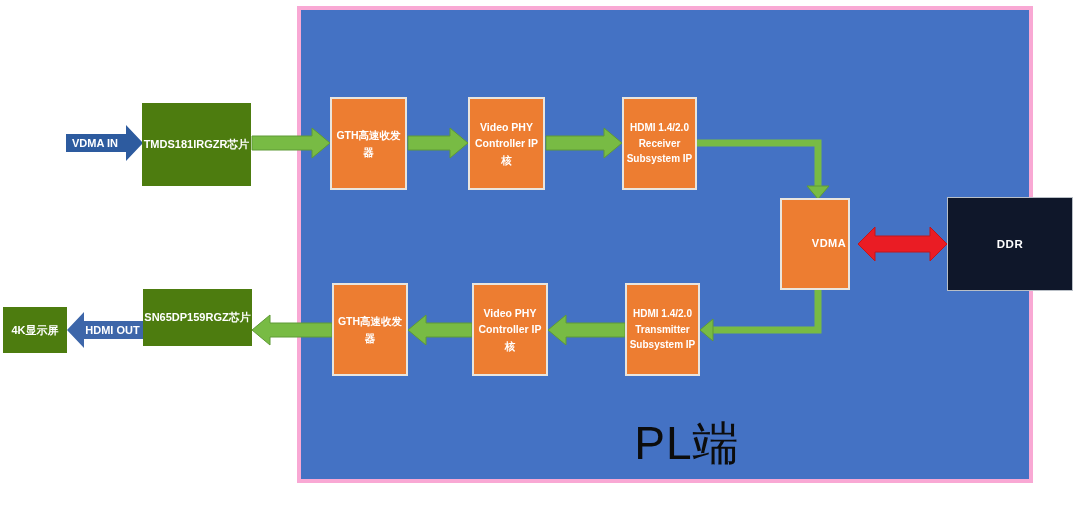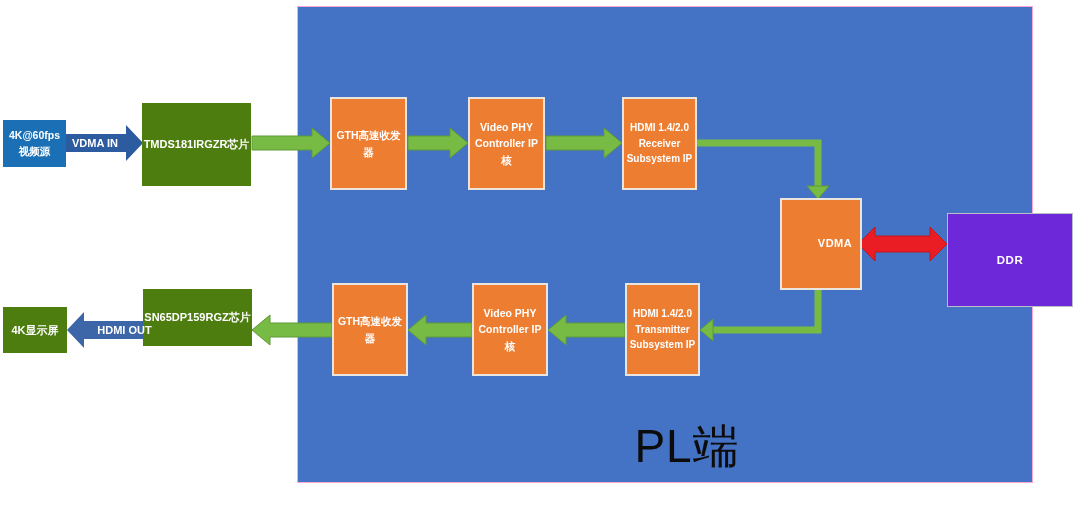--- a/index.html
+++ b/index.html
@@ -6,44 +6,44 @@
   .canvas{
     position:relative;
     width:1080px;height:506px;
     background:#ffffff;
     font-family:"Liberation Sans", sans-serif;
     overflow:hidden;
   }
   
   .pl-region{
     position:absolute;left:297px;top:6px;width:736px;height:477px;
-    background:#4472c4;border:1px solid #f9a8d4;box-sizing:border-box;
+    background:#4472c4;border:4px solid #f9a8d4;box-sizing:border-box;
   }
   .pl-label{
     position:absolute;left:53%;bottom:4px;transform:translateX(-50%);
     font-size:46px;color:#0c0c0c;white-space:nowrap;letter-spacing:1px;
   }
   
   .box{
     position:absolute;display:flex;align-items:center;justify-content:center;
     text-align:center;color:#ffffff;font-weight:bold;box-sizing:border-box;
     white-space:pre-line;
   }
   .orange{background:#ed7d31;border:2px solid #e9e5de;font-size:10.5px;line-height:1.55;}
   .chip{background:#4d7c0f;font-size:11px;line-height:1.6;white-space:nowrap;}
   .navy{background:#4d7c0f;font-size:11px;white-space:nowrap;}
-  .ddr{background:#6d28d9;border:1px solid #b9bfc6;font-size:11.5px;letter-spacing:.5px;margin-top:16px;}
+  .ddr{background:#0f172a;border:1px solid #b9bfc6;font-size:11.5px;letter-spacing:.5px;}
   .small-blue{background:#1a6fb5;font-size:10.5px;line-height:1.5;}
 
   #node-video-source{left:3px;top:120px;width:63px;height:47px;}
   #node-tmds{left:142px;top:103px;width:109px;height:83px;}
   #node-gth-rx{left:330px;top:97px;width:77px;height:93px;}
   #node-vphy-rx{left:468px;top:97px;width:77px;height:93px;}
   #node-hdmi-rx{left:622px;top:97px;width:75px;height:93px;font-size:10px;}
-  #node-vdma{left:780px;top:198px;width:82px;height:92px;font-size:11px;letter-spacing:.5px;padding-left:28px;}
+  #node-vdma{left:780px;top:198px;width:70px;height:92px;font-size:11px;letter-spacing:.5px;padding-left:28px;}
   #node-ddr{left:947px;top:197px;width:126px;height:94px;}
   #node-hdmi-tx{left:625px;top:283px;width:75px;height:93px;font-size:10px;}
   #node-vphy-tx{left:472px;top:283px;width:76px;height:93px;}
   #node-gth-tx{left:332px;top:283px;width:76px;height:93px;}
   #node-sn65{left:143px;top:289px;width:109px;height:57px;}
   #node-display{left:3px;top:307px;width:64px;height:46px;}
 
   
   .arrows{position:absolute;left:0;top:0;width:1080px;height:506px;pointer-events:none;}
   .g-arrow{fill:#78bb44;stroke:#5f9a36;stroke-width:1;}
@@ -51,21 +51,21 @@
   .g-head{fill:#78bb44;stroke:#5f9a36;stroke-width:1;}
   .r-arrow{fill:#ea1c24;stroke:#c0161d;stroke-width:1;}
   .b-in{fill:#2d5b9f;}
   .b-out{fill:#3d66a9;}
 
   .arrow-label{
     position:absolute;color:#ffffff;font-weight:bold;font-size:11px;
     text-align:center;white-space:nowrap;line-height:14px;
   }
   #label-hdmi-in{left:64px;top:136px;width:62px;}
-  #label-hdmi-out{left:82px;top:323px;width:61px;margin-left:12px;}
+  #label-hdmi-out{left:82px;top:323px;width:61px;}
 </style>
 </head>
 <body>
 
 <div class="canvas">
 
   <div class="pl-region">
     <div class="pl-label">PL端</div>
   </div>
 
@@ -85,22 +85,20 @@
     <path class="g-line" d="M818,290 L818,330 L713,330"></path>
     <polygon class="g-head" points="713,319 713,341 700,330"></polygon>
 
     <polygon class="g-arrow" points="625,323 566,323 566,315 548,330 566,345 566,337 625,337"></polygon>
     <polygon class="g-arrow" points="472,323 426,323 426,315 408,330 426,345 426,337 472,337"></polygon>
     <polygon class="g-arrow" points="332,323 270,323 270,315 252,330 270,345 270,337 332,337"></polygon>
 
     <polygon class="r-arrow" points="858,244 875,227 875,236 930,236 930,227 947,244 930,261 930,252 875,252 875,261"></polygon>
   </svg>
 
-  <div class="box small-blue" id="node-video-source">4K@60fps
-视频源</div>
   <div class="box chip" id="node-tmds">TMDS181IRGZR芯片</div>
   <div class="box navy" id="node-sn65">SN65DP159RGZ芯片</div>
   <div class="box navy" id="node-display">4K显示屏</div>
 
   <div class="box orange" id="node-gth-rx">GTH高速收发
 器</div>
   <div class="box orange" id="node-vphy-rx">Video PHY
 Controller IP核</div>
   <div class="box orange" id="node-hdmi-rx">HDMI 1.4/2.0
 Receiver

